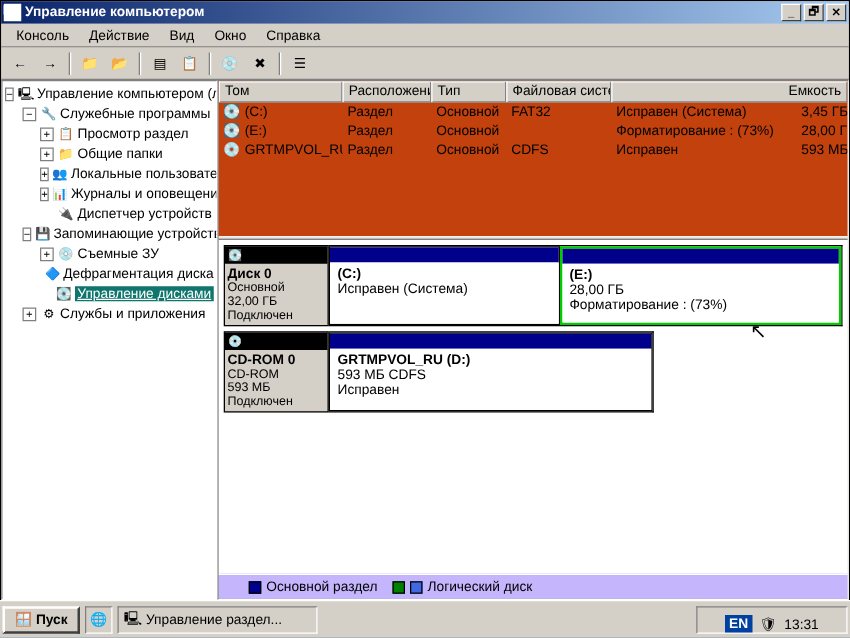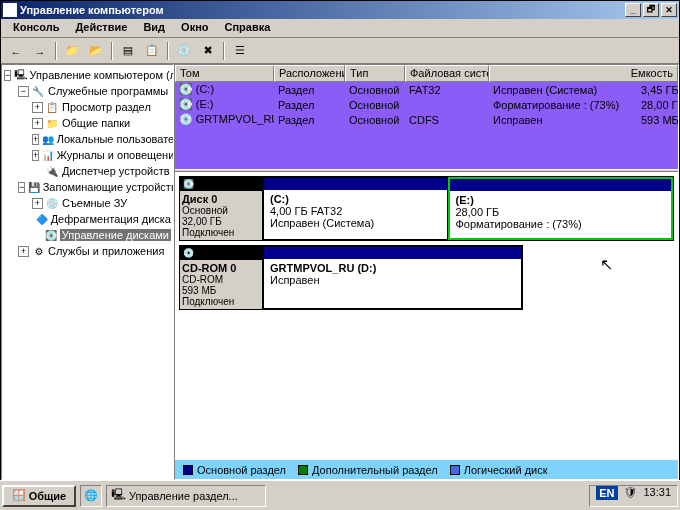--- a/index.html
+++ b/index.html
@@ -3,36 +3,36 @@
 <meta charset="utf-8">
 <style>
 * { box-sizing: border-box; margin: 0; padding: 0; font-family: Tahoma, sans-serif; font-size: 11px; }
 body { background: #3a6ea5; width: 680px; height: 510px; overflow: hidden; }
 .window { position: absolute; top: 0; left: 0; width: 680px; height: 480px; background: #d4d0c8; border: 1px solid #000; }
 .titlebar { height: 18px; background: linear-gradient(to right, #0a246a, #a6caf0); display: flex; align-items: center; padding: 0 2px; color: #fff; font-weight: bold; }
 .titlebar-icon { width: 14px; height: 14px; background: #fff; margin-right: 3px; display: inline-flex; align-items: center; justify-content: center; }
 .titlebar-text { flex: 1; }
 .titlebar-btns { display: flex; gap: 2px; }
 .titlebar-btn { width: 16px; height: 14px; background: #d4d0c8; border: 1px solid; border-color: #fff #404040 #404040 #fff; font-size: 9px; display: flex; align-items: center; justify-content: center; color: #000; cursor: pointer; }
-.menubar { height: 19px; background: #d4d0c8; display: flex; align-items: flex-start; padding: 0 4px; border-bottom: 1px solid #808080; font-weight: bold; }
+.menubar { height: 19px; background: #d4d0c8; display: flex; align-items: flex-end; padding: 0 4px; border-bottom: 1px solid #808080; }
 .menu-item { padding: 2px 8px; cursor: pointer; }
 .toolbar { height: 26px; background: #d4d0c8; display: flex; align-items: center; padding: 2px 4px; gap: 2px; border-bottom: 1px solid #808080; }
 .tb-btn { width: 22px; height: 22px; background: #d4d0c8; border: 1px solid transparent; display: flex; align-items: center; justify-content: center; cursor: pointer; }
 .tb-sep { width: 2px; height: 18px; border-left: 1px solid #808080; border-right: 1px solid #fff; margin: 0 2px; }
 .content { display: flex; height: 416px; }
 .tree-panel { width: 173px; background: #fff; border: 1px solid; border-color: #808080 #fff #fff #808080; overflow: hidden; }
 .tree { padding: 2px; }
 .tree-node { display: flex; align-items: center; padding: 1px 0; white-space: nowrap; cursor: pointer; }
 .tree-toggle { width: 11px; height: 11px; border: 1px solid #808080; margin-right: 3px; display: flex; align-items: center; justify-content: center; font-size: 9px; line-height: 1; background: #fff; }
 .tree-icon { width: 14px; height: 14px; margin-right: 2px; display: inline-flex; align-items: center; justify-content: center; font-size: 10px; }
-.tree-label.selected { background: #737373; color: #fff; padding: 0 2px; }
+.tree-label.selected { background: #0f766e; color: #fff; padding: 0 2px; text-decoration: underline; }
 .indent-1 { padding-left: 14px; }
 .indent-2 { padding-left: 28px; }
 .right-panel { flex: 1; display: flex; flex-direction: column; border: 1px solid; border-color: #808080 #fff #fff #808080; }
-.list-view { height: 104px; background: #8b5cf6; overflow: hidden; }
+.list-view { height: 124px; background: #c2410c; overflow: hidden; }
 .list-header { display: flex; background: #d4d0c8; height: 17px; }
 .list-col { border: 1px solid; border-color: #fff #808080 #808080 #fff; padding: 1px 4px; overflow: hidden; white-space: nowrap; }
 .list-row { display: flex; height: 15px; align-items: center; }
 .list-cell { padding: 0 4px; overflow: hidden; white-space: nowrap; }
 .col-tom { width: 99px; }
 .col-rasp { width: 71px; }
 .col-tip { width: 60px; }
 .col-fs { width: 84px; }
 .col-sost { width: 148px; }
 .col-emk { width: 40px; text-align: right; flex:1; }
@@ -41,27 +41,27 @@
 .disk-row { display: flex; margin-bottom: 4px; }
 .disk-header { width: 84px; background: #d4d0c8; border: 1px solid #000; padding: 2px; }
 .disk-header-bar { height: 14px; background: #000; margin: -2px -2px 2px -2px; }
 .disk-header-title { font-weight: bold; }
 .disk-header-line { font-size: 10px; }
 .disk-parts { flex: 1; display: flex; border: 1px solid #000; border-left: none; }
 .partition { border: 1px solid #000; margin: 0; display: flex; flex-direction: column; }
 .part-bar { height: 12px; }
 .part-body { background: #fff; padding: 3px 6px; flex: 1; }
 .part-title { font-weight: bold; }
-.legend { height: 20px; background: #7dd3fc; display: flex; align-items: center; padding: 0 8px; gap: 4px; border-top: 1px solid #fff; }
+.legend { height: 20px; background: #c4b5fd; display: flex; align-items: center; padding: 0 24px; gap: 4px; border-top: 1px solid #fff; }
 .legend-swatch { width: 10px; height: 10px; border: 1px solid #000; }
 .legend-text { margin-right: 8px; }
 .taskbar { position: absolute; bottom: 0; left: 0; width: 680px; height: 30px; background: #d4d0c8; border-top: 1px solid #fff; display: flex; align-items: center; padding: 2px; }
 .start-btn { height: 22px; padding: 0 8px; background: #d4d0c8; border: 2px solid; border-color: #fff #404040 #404040 #fff; display: flex; align-items: center; font-weight: bold; cursor: pointer; gap: 3px; }
 .task-btn { height: 22px; width: 160px; margin-left: 4px; background: #d4d0c8; border: 1px solid; border-color: #808080 #fff #fff #808080; display: flex; align-items: center; padding: 0 4px; cursor: pointer; gap: 3px; }
-.tray { margin-left: auto; height: 22px; border: 1px solid; border-color: #808080 #fff #fff #808080; display: flex; align-items: flex-start; padding: 0 6px; gap: 6px; }
+.tray { margin-left: auto; height: 22px; border: 1px solid; border-color: #808080 #fff #fff #808080; display: flex; align-items: flex-end; padding: 0 22px; gap: 6px; }
 .cursor-arrow { position: absolute; left: 600px; top: 255px; font-size: 16px; color: #000; pointer-events: none; z-index: 100; }
 </style>
 </head>
 <body>
 
 <div class="window">
   <div class="titlebar">
     <span class="titlebar-icon">🖳</span>
     <span class="titlebar-text">Управление компьютером</span>
     <div class="titlebar-btns">
@@ -209,21 +209,20 @@
             <div class="disk-header-title">Диск 0</div>
             <div class="disk-header-line">Основной</div>
             <div class="disk-header-line">32,00 ГБ</div>
             <div class="disk-header-line">Подключен</div>
           </div>
           <div class="disk-parts">
             <div class="partition" style="width:45%">
               <div class="part-bar" style="background:#00008b"></div>
               <div class="part-body">
                 <div class="part-title">(C:)</div>
-                <div>4,00 ГБ FAT32</div>
                 <div>Исправен (Система)</div>
               </div>
             </div>
             <div class="partition" style="width:55%;border:2px solid #0c0">
               <div class="part-bar" style="background:#00008b"></div>
               <div class="part-body">
                 <div class="part-title">(E:)</div>
                 <div>28,00 ГБ</div>
                 <div>Форматирование : (73%)</div>
               </div>
@@ -239,45 +238,45 @@
             <div class="disk-header-title">CD-ROM 0</div>
             <div class="disk-header-line">CD-ROM</div>
             <div class="disk-header-line">593 МБ</div>
             <div class="disk-header-line">Подключен</div>
           </div>
           <div class="disk-parts" style="width:260px;flex:none">
             <div class="partition" style="width:100%">
               <div class="part-bar" style="background:#00008b"></div>
               <div class="part-body">
                 <div class="part-title">GRTMPVOL_RU (D:)</div>
+                <div>593 МБ CDFS</div>
                 <div>Исправен</div>
               </div>
             </div>
           </div>
         </div>
       </div>
 
       <div class="legend">
         <div class="legend-swatch" style="background:#00008b"></div>
         <span class="legend-text">Основной раздел</span>
         <div class="legend-swatch" style="background:#008000"></div>
-        <span class="legend-text">Дополнительный раздел</span>
         <div class="legend-swatch" style="background:#4169e1"></div>
         <span class="legend-text">Логический диск</span>
       </div>
     </div>
   </div>
 </div>
 
 <div class="cursor-arrow">↖</div>
 
 <div class="taskbar">
   <div class="start-btn">
       <span>🪟</span>
-      <span>Общие</span>
+      <span>Пуск</span>
     </div>
   <div style="width:22px;height:22px;margin-left:4px;border:1px solid;border-color:#808080 #fff #fff #808080;display:flex;align-items:center;justify-content:center">🌐</div>
   <div class="task-btn">
       <span>🖳</span>
       <span>Управление раздел...</span>
     </div>
   <div class="tray">
     <span style="background:#0040a0;color:#fff;padding:1px 3px;font-weight:bold">EN</span>
     <span>🛡</span>
     <span>13:31</span>

